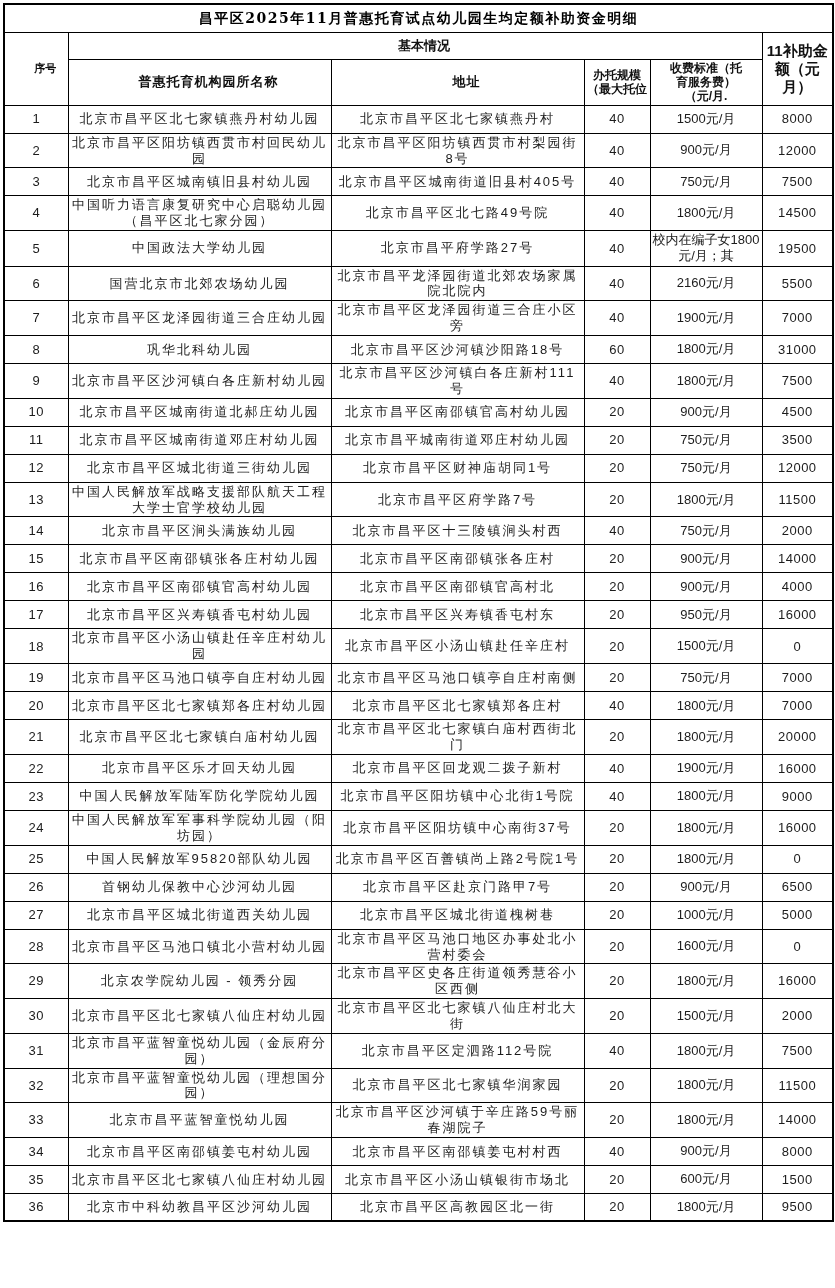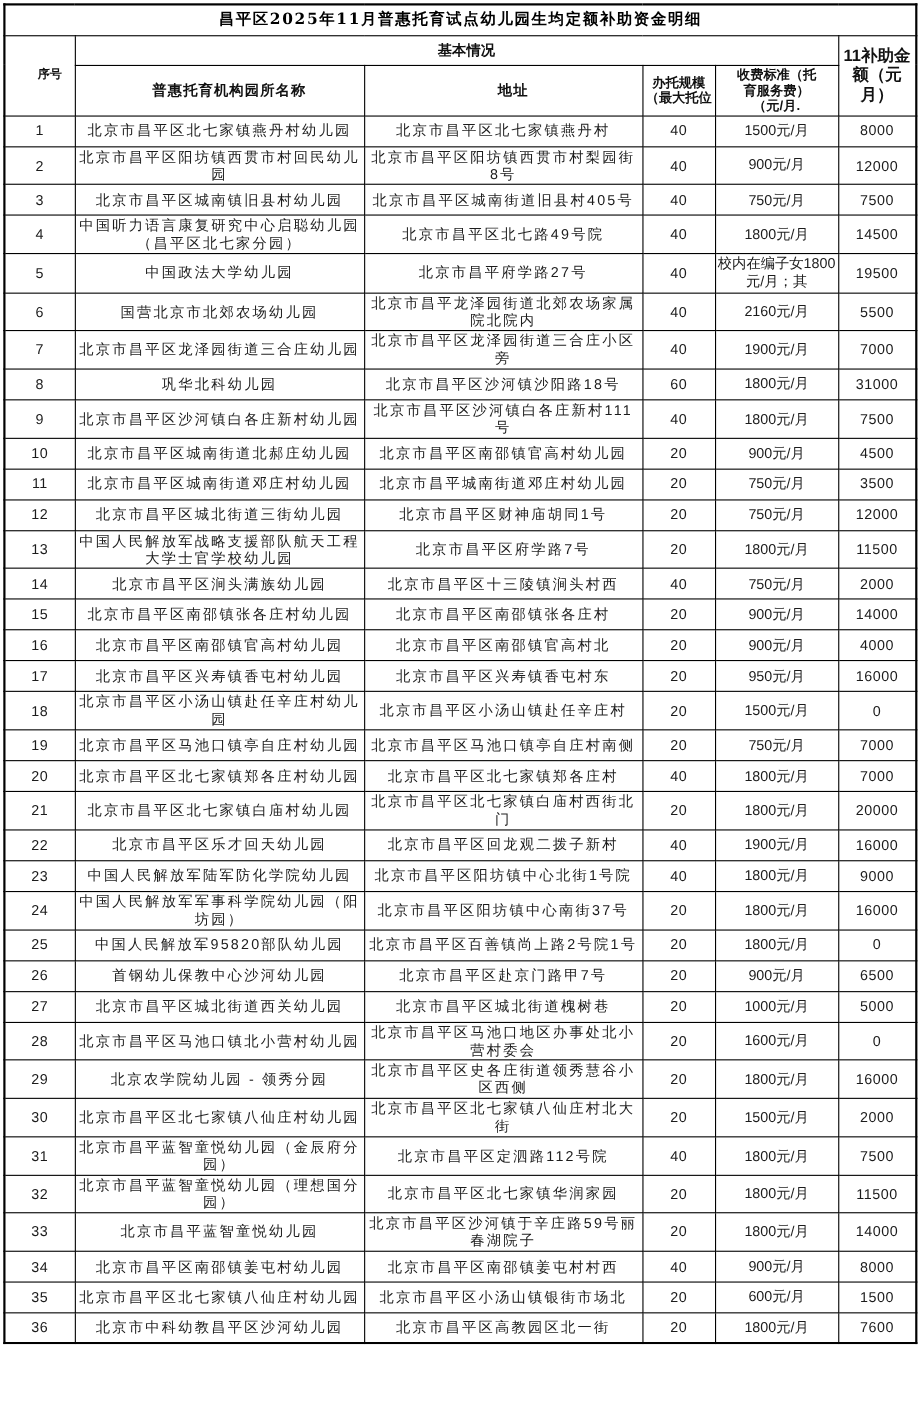--- a/index.html
+++ b/index.html
@@ -407,17 +407,17 @@
     <td class="cell-fee">600元/月</td>
     <td class="cell-subsidy">1500</td>
   </tr>
 
   <tr class="data-row">
     <td class="cell-no">36</td>
     <td class="cell-name">北京市中科幼教昌平区沙河幼儿园</td>
     <td class="cell-addr">北京市昌平区高教园区北一街</td>
     <td class="cell-scale">20</td>
     <td class="cell-fee">1800元/月</td>
-    <td class="cell-subsidy">7600</td>
+    <td class="cell-subsidy">9500</td>
   </tr>
 </tbody>
   </table>
 </div>
 
 </body></html>

